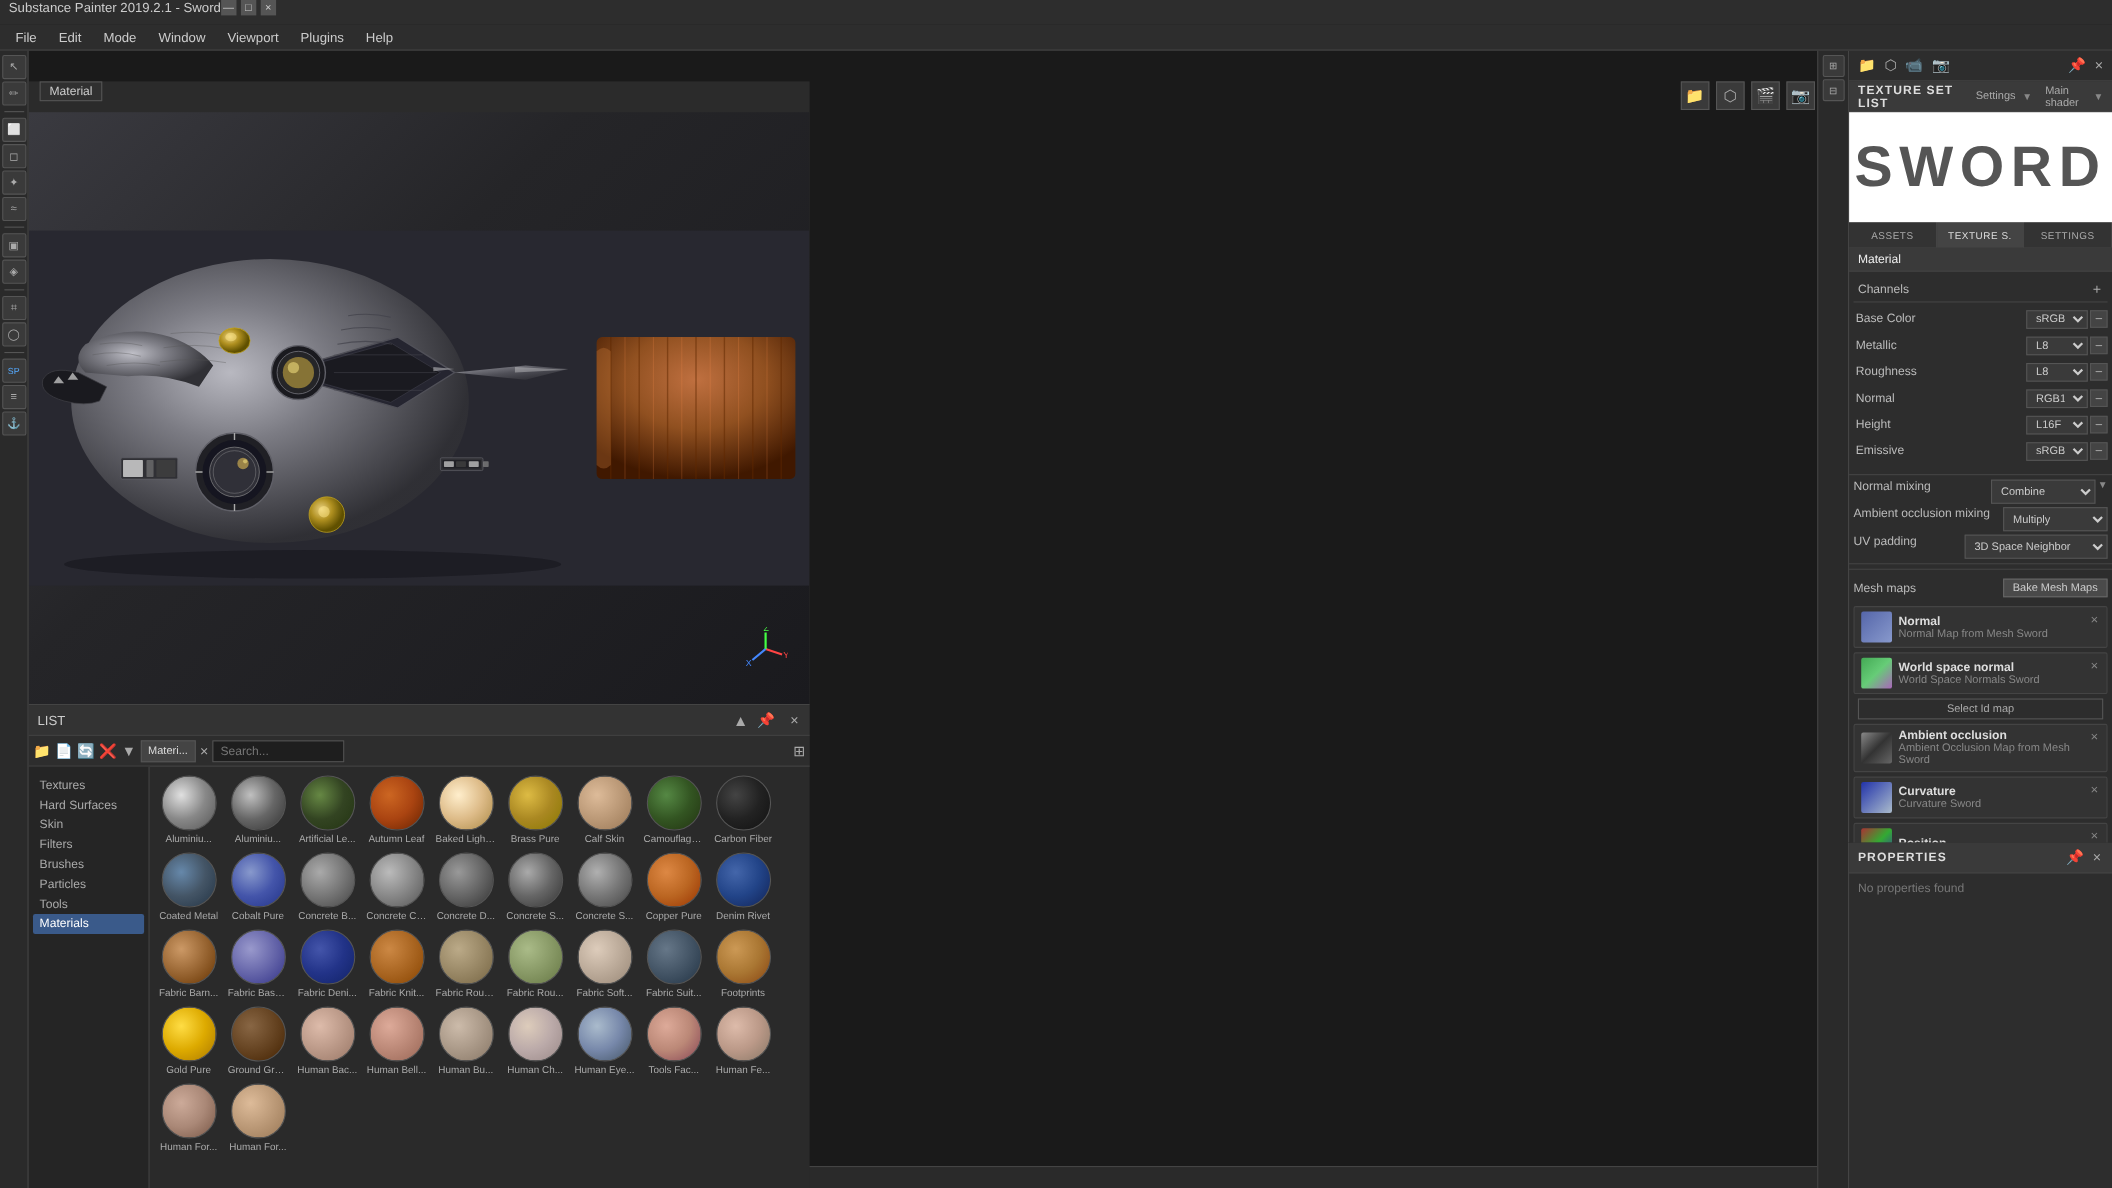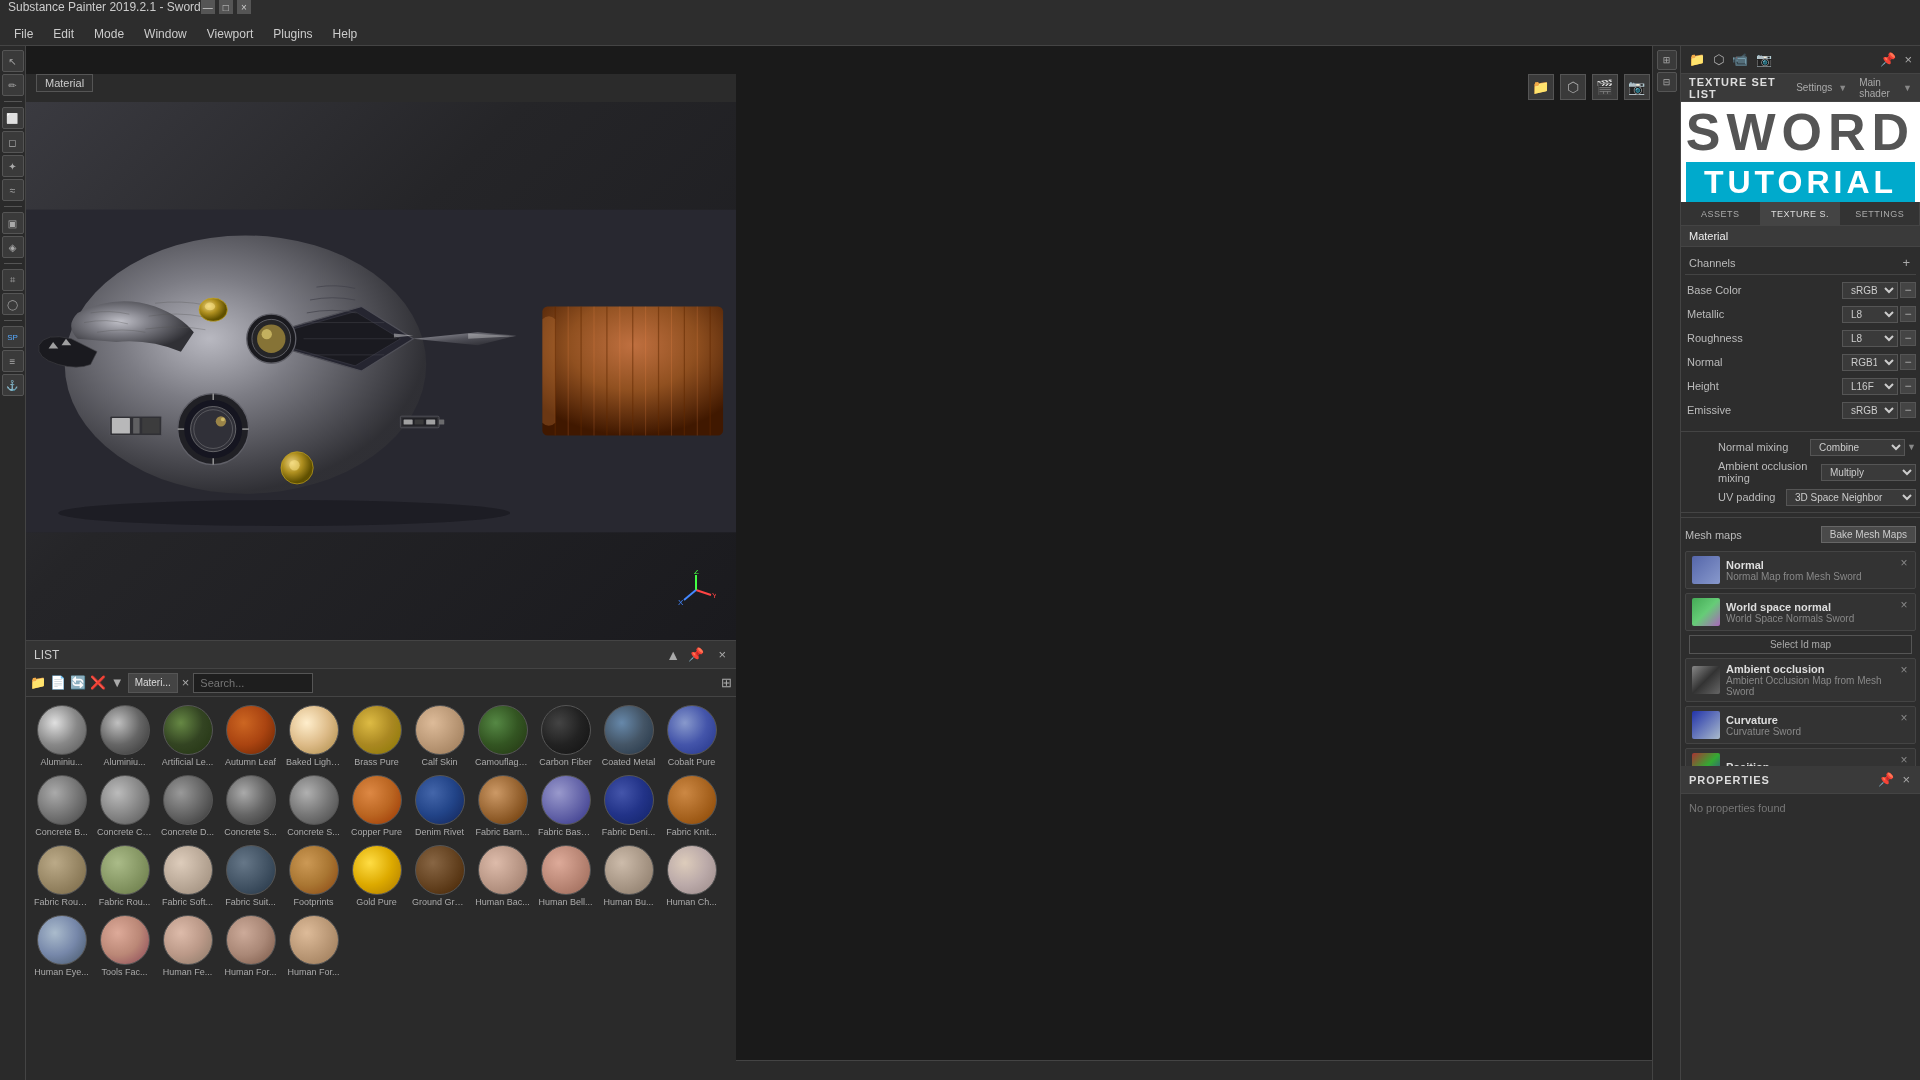--- a/index.html
+++ b/index.html
@@ -264,25 +264,23 @@
       color: #aaa;
       display: flex; align-items: center; justify-content: center;
       cursor: pointer;
       font-size: 12px;
       margin-left: 2px;
     }
 
     
     .setting-row {
       display: flex;
-      align-items: center;
       margin-bottom: 3px;
       padding: 0 4px;
       height: 22px;
-      margin-left: 33px;
     }
     .setting-label {
       flex: 1;
       font-size: 11px;
       color: #bbb;
     }
     .setting-select {
       background: #3a3a3a;
       border: 1px solid #555;
       color: #ccc;
@@ -874,20 +872,30 @@
     <button class="shelf-icon-btn">🔄</button>
     <button class="shelf-icon-btn">❌</button>
     <button class="shelf-icon-btn">▼</button>
     <button class="shelf-filter-btn active">Materi...</button>
     <button class="shelf-icon-btn">×</button>
     <input type="text" id="shelf-search" placeholder="Search..." style="">
     <span style="margin-left:auto"></span>
     <button class="shelf-icon-btn">⊞</button>
   </div>
   <div id="shelf-content">
+    <div id="shelf-tree">
+      <div class="shelf-tree-item">Textures</div>
+      <div class="shelf-tree-item">Hard Surfaces</div>
+      <div class="shelf-tree-item">Skin</div>
+      <div class="shelf-tree-item">Filters</div>
+      <div class="shelf-tree-item">Brushes</div>
+      <div class="shelf-tree-item">Particles</div>
+      <div class="shelf-tree-item">Tools</div>
+      <div class="shelf-tree-item active">Materials</div>
+    </div>
     <div id="shelf-materials">
       <div class="material-grid">
 
       <div class="material-item">
       <div class="material-thumb mat-aluminium"></div>
       <span class="material-name">Aluminiu...</span>
     </div>
           <div class="material-item">
       <div class="material-thumb mat-aluminium2"></div>
       <span class="material-name">Aluminiu...</span>
@@ -1059,21 +1067,20 @@
       <button class="panel-btn" style="font-size:10px;">Settings</button>
       <span style="font-size:9px;color:#888;">▼</span>
       <span style="margin-left:8px;font-size:10px;color:#aaa;">Main shader</span>
       <span style="font-size:9px;color:#888;">▼</span>
     </div>
   </div>
 
   <div id="sword-title-area">
     <div id="sword-title-img">
       <span id="sword-word">SWORD</span>
-      <span id="tutorial-word">TUTORIAL</span>
     </div>
   </div>
 
   <div id="tsl-tabs">
     <div class="tsl-tab">
       <span class="tsl-tab-label">ASSETS</span>
     </div>
     <div class="tsl-tab active">
       <span class="tsl-tab-label">TEXTURE S.</span>
     </div>

